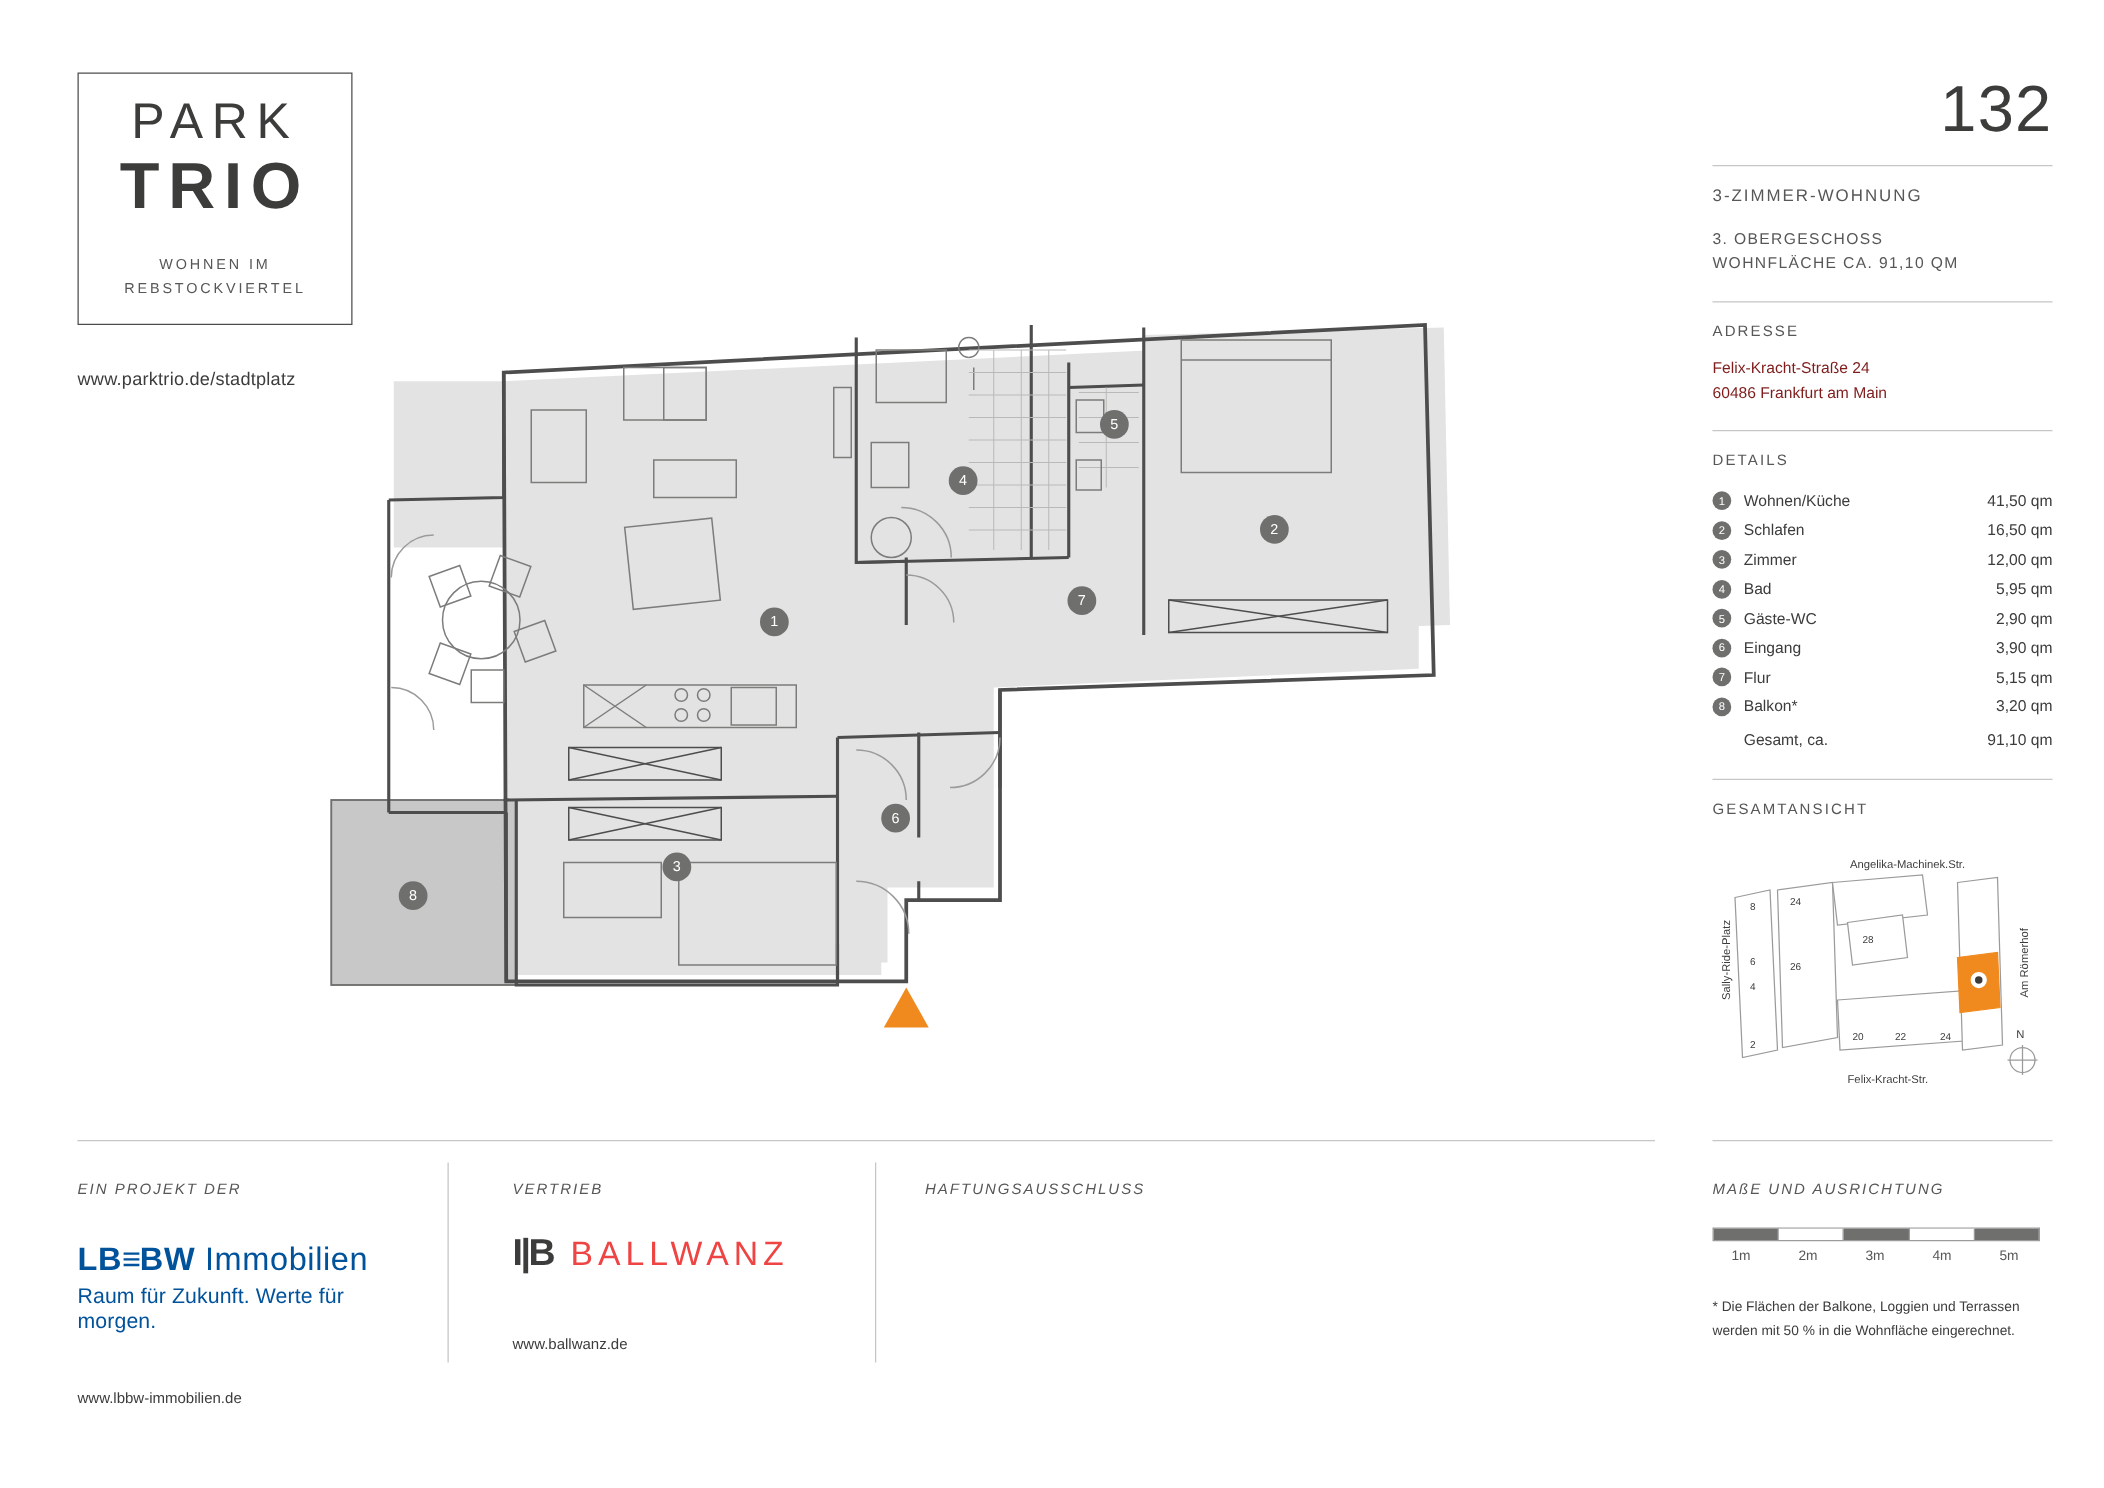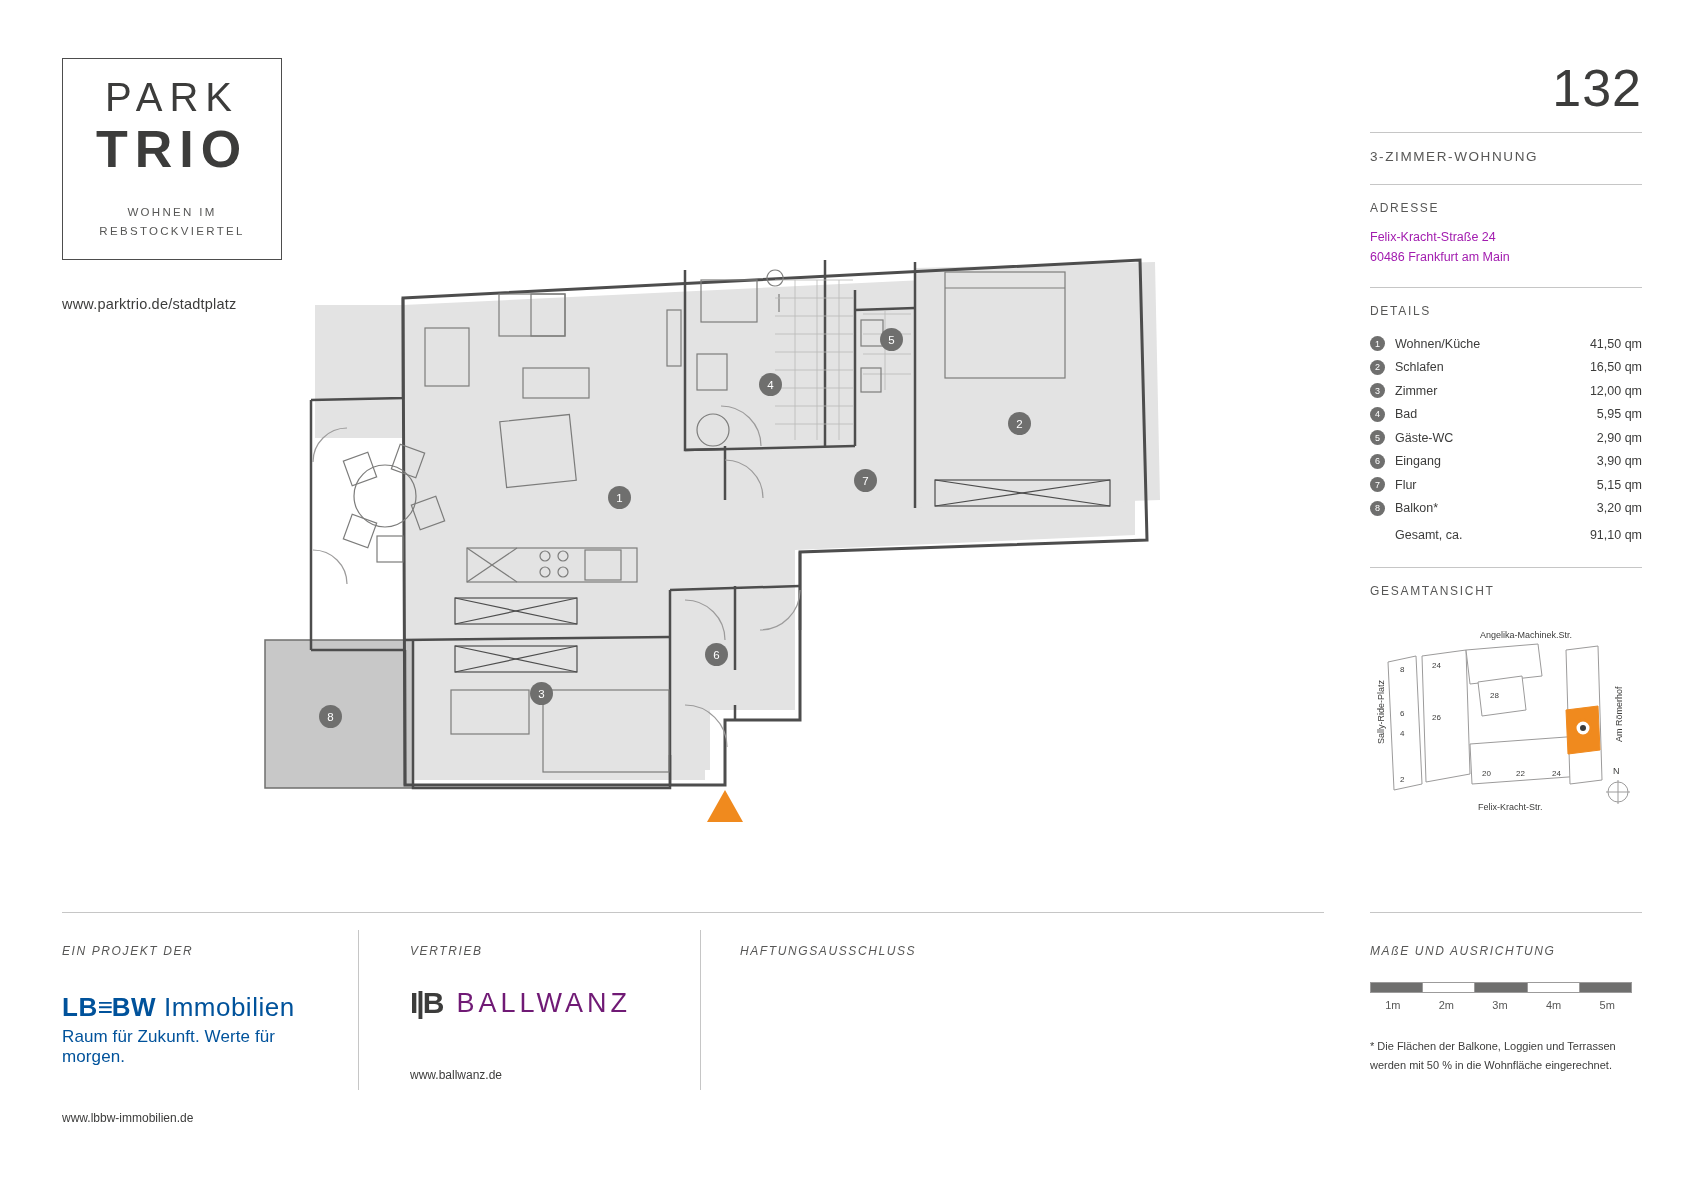--- a/index.html
+++ b/index.html
@@ -24,21 +24,21 @@
   .logo-sub{margin-top:26px;font-size:11.5px;letter-spacing:2.3px;color:#575756;text-align:center;line-height:1.7;}
   .logo-url{position:absolute;left:62px;top:296px;font-size:14.5px;color:#3c3c3b;letter-spacing:.2px;}
 
   
   .info{position:absolute;left:1370px;top:62px;width:272px;}
   .unit-no{font-size:52px;font-weight:300;text-align:right;color:#3c3c3b;line-height:1;letter-spacing:1px;}
   .rule{border-top:1px solid #c6c6c6;margin:18px 0 0 0;}
   .apt-type{font-size:13.5px;letter-spacing:1.6px;color:#575756;margin-top:16px;}
   .floor{font-size:12.5px;letter-spacing:1.1px;color:#575756;margin-top:18px;line-height:1.55;}
   .sec-head{font-size:12px;letter-spacing:1.7px;color:#575756;margin-top:16px;}
-  .addr{font-size:12.5px;color:#a21caf;margin-top:12px;line-height:1.6;}
+  .addr{font-size:12.5px;color:#7f1d1d;margin-top:12px;line-height:1.6;}
 
   .details-list{margin-top:14px;}
   .det-row{display:flex;align-items:center;font-size:12.5px;color:#3c3c3b;height:23.5px;}
   .bullet{
     width:15px;height:15px;border-radius:50%;background:#6f6f6e;color:#fff;
     font-size:9px;display:flex;align-items:center;justify-content:center;margin-right:10px;flex:0 0 15px;
   }
   .det-name{flex:1;}
   .det-val{text-align:right;white-space:nowrap;}
   .det-row.total .bullet{background:transparent;}
@@ -56,21 +56,21 @@
   .fsmall{font-size:12px;color:#3c3c3b;}
   .vsep{position:absolute;width:1px;background:#c6c6c6;top:930px;height:160px;}
 
   .lbbw{margin-top:34px;}
   .lbbw-main{font-size:26px;font-weight:700;color:#00529b;letter-spacing:.5px;}
   .lbbw-imm{font-weight:400;}
   .lbbw-claim{font-size:17px;color:#00529b;margin-top:4px;letter-spacing:.1px;}
 
   .ballwanz{margin-top:28px;display:flex;align-items:center;gap:14px;}
   .bw-mark{font-size:30px;font-weight:700;color:#3c3c3b;letter-spacing:-2px;}
-  .bw-name{font-size:27px;letter-spacing:4px;color:#701a75;}
+  .bw-name{font-size:27px;letter-spacing:4px;color:#ef4444;}
 
   .disc{font-size:12px;line-height:1.75;color:#3c3c3b;margin-top:36px;}
 
   
   .scalebar{display:flex;margin-top:24px;width:260px;height:9px;border:1px solid #9c9b9b;}
   .scalebar div{flex:1;border-right:1px solid #9c9b9b;}
   .scalebar div:last-child{border-right:none;}
   .sb-dark{background:#6f6f6e;}
   .sb-light{background:#ffffff;}
   .scale-labels{display:flex;width:268px;margin-top:6px;}
@@ -97,20 +97,24 @@
       <div>WOHNEN IM</div>
       <div>REBSTOCKVIERTEL</div>
     </div>
   </div>
   <div class="logo-url">www.parktrio.de/stadtplatz</div>
 
   <div class="info">
     <div class="unit-no">132</div>
     <div class="rule"></div>
     <div class="apt-type">3-ZIMMER-WOHNUNG</div>
+    <div class="floor">
+      <div>3. OBERGESCHOSS</div>
+      <div>WOHNFLÄCHE CA. 91,10 QM</div>
+    </div>
 
     <div class="rule" style="margin-top:20px"></div>
     <div class="sec-head">ADRESSE</div>
     <div class="addr">
       <div>Felix-Kracht-Straße 24</div>
       <div>60486 Frankfurt am Main</div>
     </div>
 
     <div class="rule" style="margin-top:20px"></div>
     <div class="sec-head">DETAILS</div>

